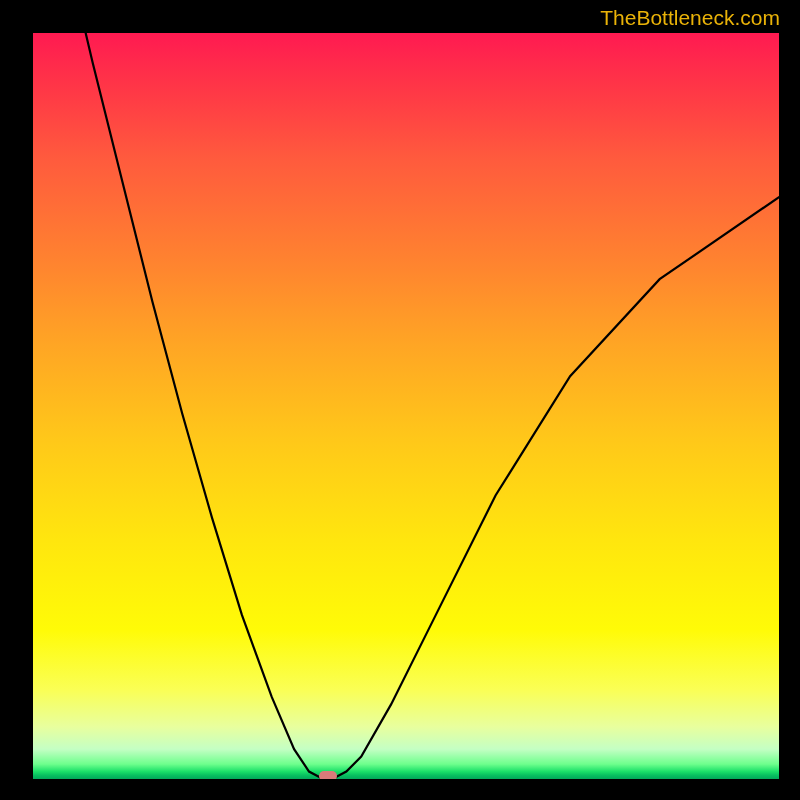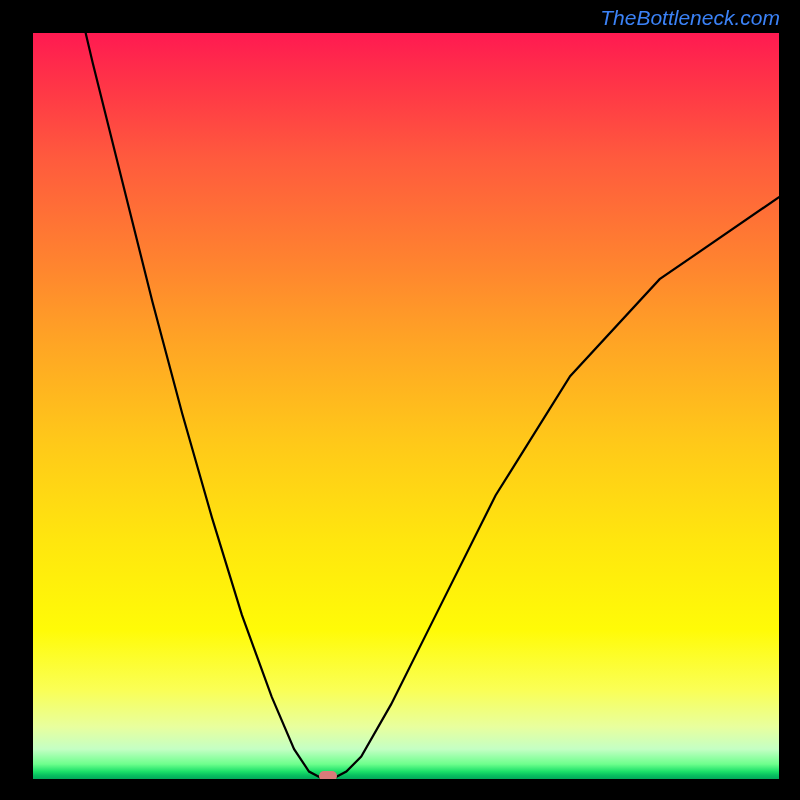--- a/index.html
+++ b/index.html
@@ -14,25 +14,24 @@
   .container {
     position: relative;
     width: 800px;
     height: 800px;
     background: #000;
   }
   .watermark {
     position: absolute;
     top: 6px;
     right: 20px;
-    color: #3b82f6;
+    color: #eab308;
     font-size: 21px;
     font-weight: 500;
     z-index: 10;
-    font-style: italic;
   }
   .plot-area {
     position: absolute;
     left: 33px;
     top: 33px;
     width: 746px;
     height: 746px;
     overflow: hidden;
   }
   .gradient-bg {

